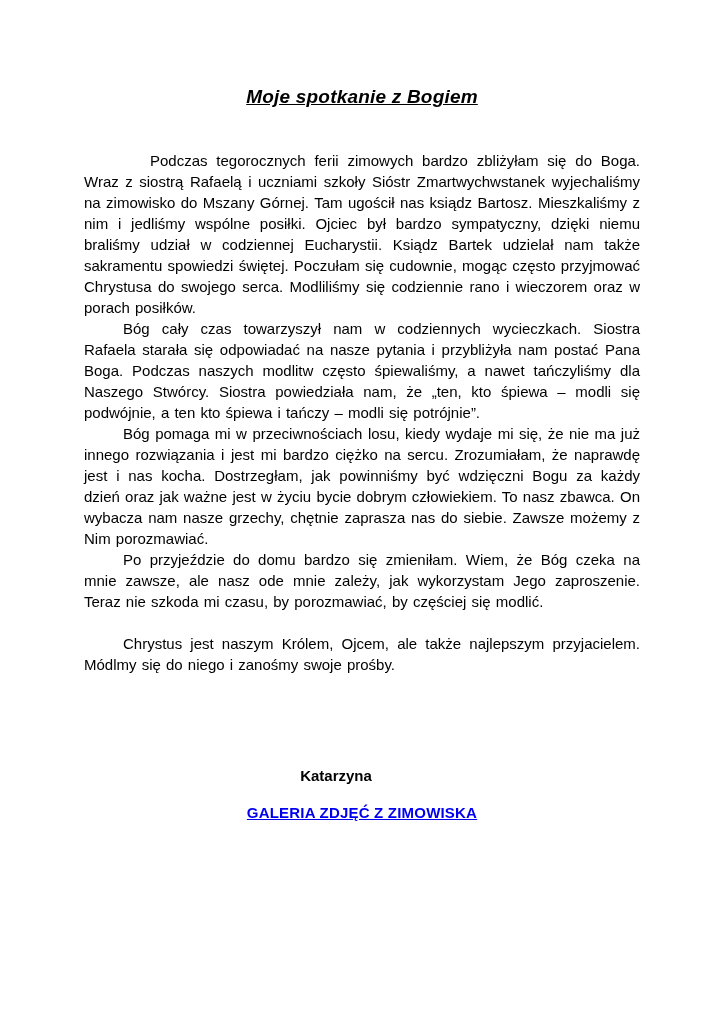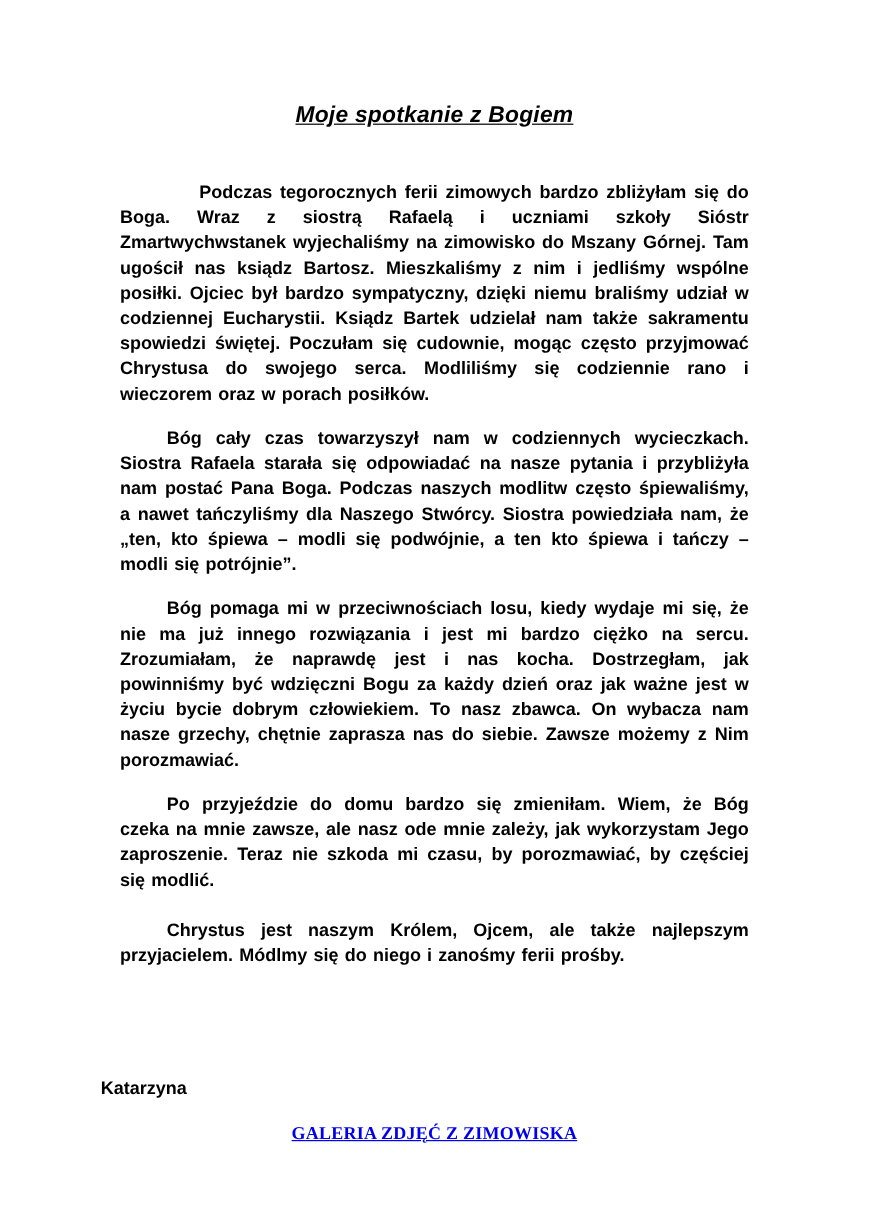--- a/index.html
+++ b/index.html
@@ -28,53 +28,52 @@
     margin: 0 0 42px 0;
     text-align: center;
     font-size: 19px;
     font-weight: bold;
     font-style: italic;
     text-decoration: underline;
     color: var(--text-color);
     letter-spacing: 0.2px;
   }
   .para {
-    margin: 16px;
+    margin: 0;
     font-size: 15px;
-    font-weight: bold;
+    font-weight: normal;
     color: var(--text-color);
     text-align: justify;
     line-height: 21px;
     word-spacing: 1px;
   }
   .para.indent-first {
     text-indent: 66px;
   }
   .para.indent-std {
     text-indent: 39px;
   }
   .para.gap-before {
     margin-top: 21px;
   }
   .signature {
     margin-top: 92px;
     padding-right: 52px;
-    text-align: left;
+    text-align: center;
     font-size: 15px;
     font-weight: bold;
     color: var(--text-color);
   }
   .links {
     margin-top: 20px;
     text-align: center;
   }
   .link-row {
     margin-top: 11px;
     text-align: center;
-    font-family: Liberation Serif, serif;
   }
   .doc-link {
     display: inline-block;
     color: var(--link-color);
     font-size: 15px;
     font-weight: bold;
     text-decoration: underline;
     cursor: pointer;
     letter-spacing: 0.2px;
   }
@@ -87,21 +86,21 @@
   <h1 class="title">Moje spotkanie z Bogiem</h1>
 
   <p class="para indent-first">Podczas tegorocznych ferii zimowych bardzo zbliżyłam się do Boga. Wraz z siostrą Rafaelą i uczniami szkoły Sióstr Zmartwychwstanek wyjechaliśmy na zimowisko do Mszany Górnej. Tam ugościł nas ksiądz Bartosz. Mieszkaliśmy z nim i jedliśmy wspólne posiłki. Ojciec był bardzo sympatyczny, dzięki niemu braliśmy udział w codziennej Eucharystii. Ksiądz Bartek udzielał nam także sakramentu spowiedzi świętej. Poczułam się cudownie, mogąc często przyjmować Chrystusa do swojego serca. Modliliśmy się codziennie rano i wieczorem oraz w porach posiłków.</p>
 
   <p class="para indent-std">Bóg cały czas towarzyszył nam w codziennych wycieczkach. Siostra Rafaela starała się odpowiadać na nasze pytania i przybliżyła nam postać Pana Boga. Podczas naszych modlitw często śpiewaliśmy, a nawet tańczyliśmy dla Naszego Stwórcy. Siostra powiedziała nam, że „ten, kto śpiewa – modli się podwójnie, a ten kto śpiewa i tańczy – modli się potrójnie”.</p>
 
   <p class="para indent-std">Bóg pomaga mi w przeciwnościach losu, kiedy wydaje mi się, że nie ma już innego rozwiązania i jest mi bardzo ciężko na sercu. Zrozumiałam, że naprawdę jest i nas kocha. Dostrzegłam, jak powinniśmy być wdzięczni Bogu za każdy dzień oraz jak ważne jest w życiu bycie dobrym człowiekiem. To nasz zbawca. On wybacza nam nasze grzechy, chętnie zaprasza nas do siebie. Zawsze możemy z Nim porozmawiać.</p>
 
   <p class="para indent-std">Po przyjeździe do domu bardzo się zmieniłam. Wiem, że Bóg czeka na mnie zawsze, ale nasz ode mnie zależy, jak wykorzystam Jego zaproszenie. Teraz nie szkoda mi czasu, by porozmawiać, by częściej się modlić.</p>
 
-  <p class="para indent-std gap-before">Chrystus jest naszym Królem, Ojcem, ale także najlepszym przyjacielem. Módlmy się do niego i zanośmy ferii prośby.</p>
+  <p class="para indent-std gap-before">Chrystus jest naszym Królem, Ojcem, ale także najlepszym przyjacielem. Módlmy się do niego i zanośmy swoje prośby.</p>
 
   <div class="signature">Katarzyna</div>
 
   <div class="links">
     <div class="link-row">
       <a class="doc-link">GALERIA ZDJĘĆ Z ZIMOWISKA</a>
     </div>
   </div>
 
 </div>

